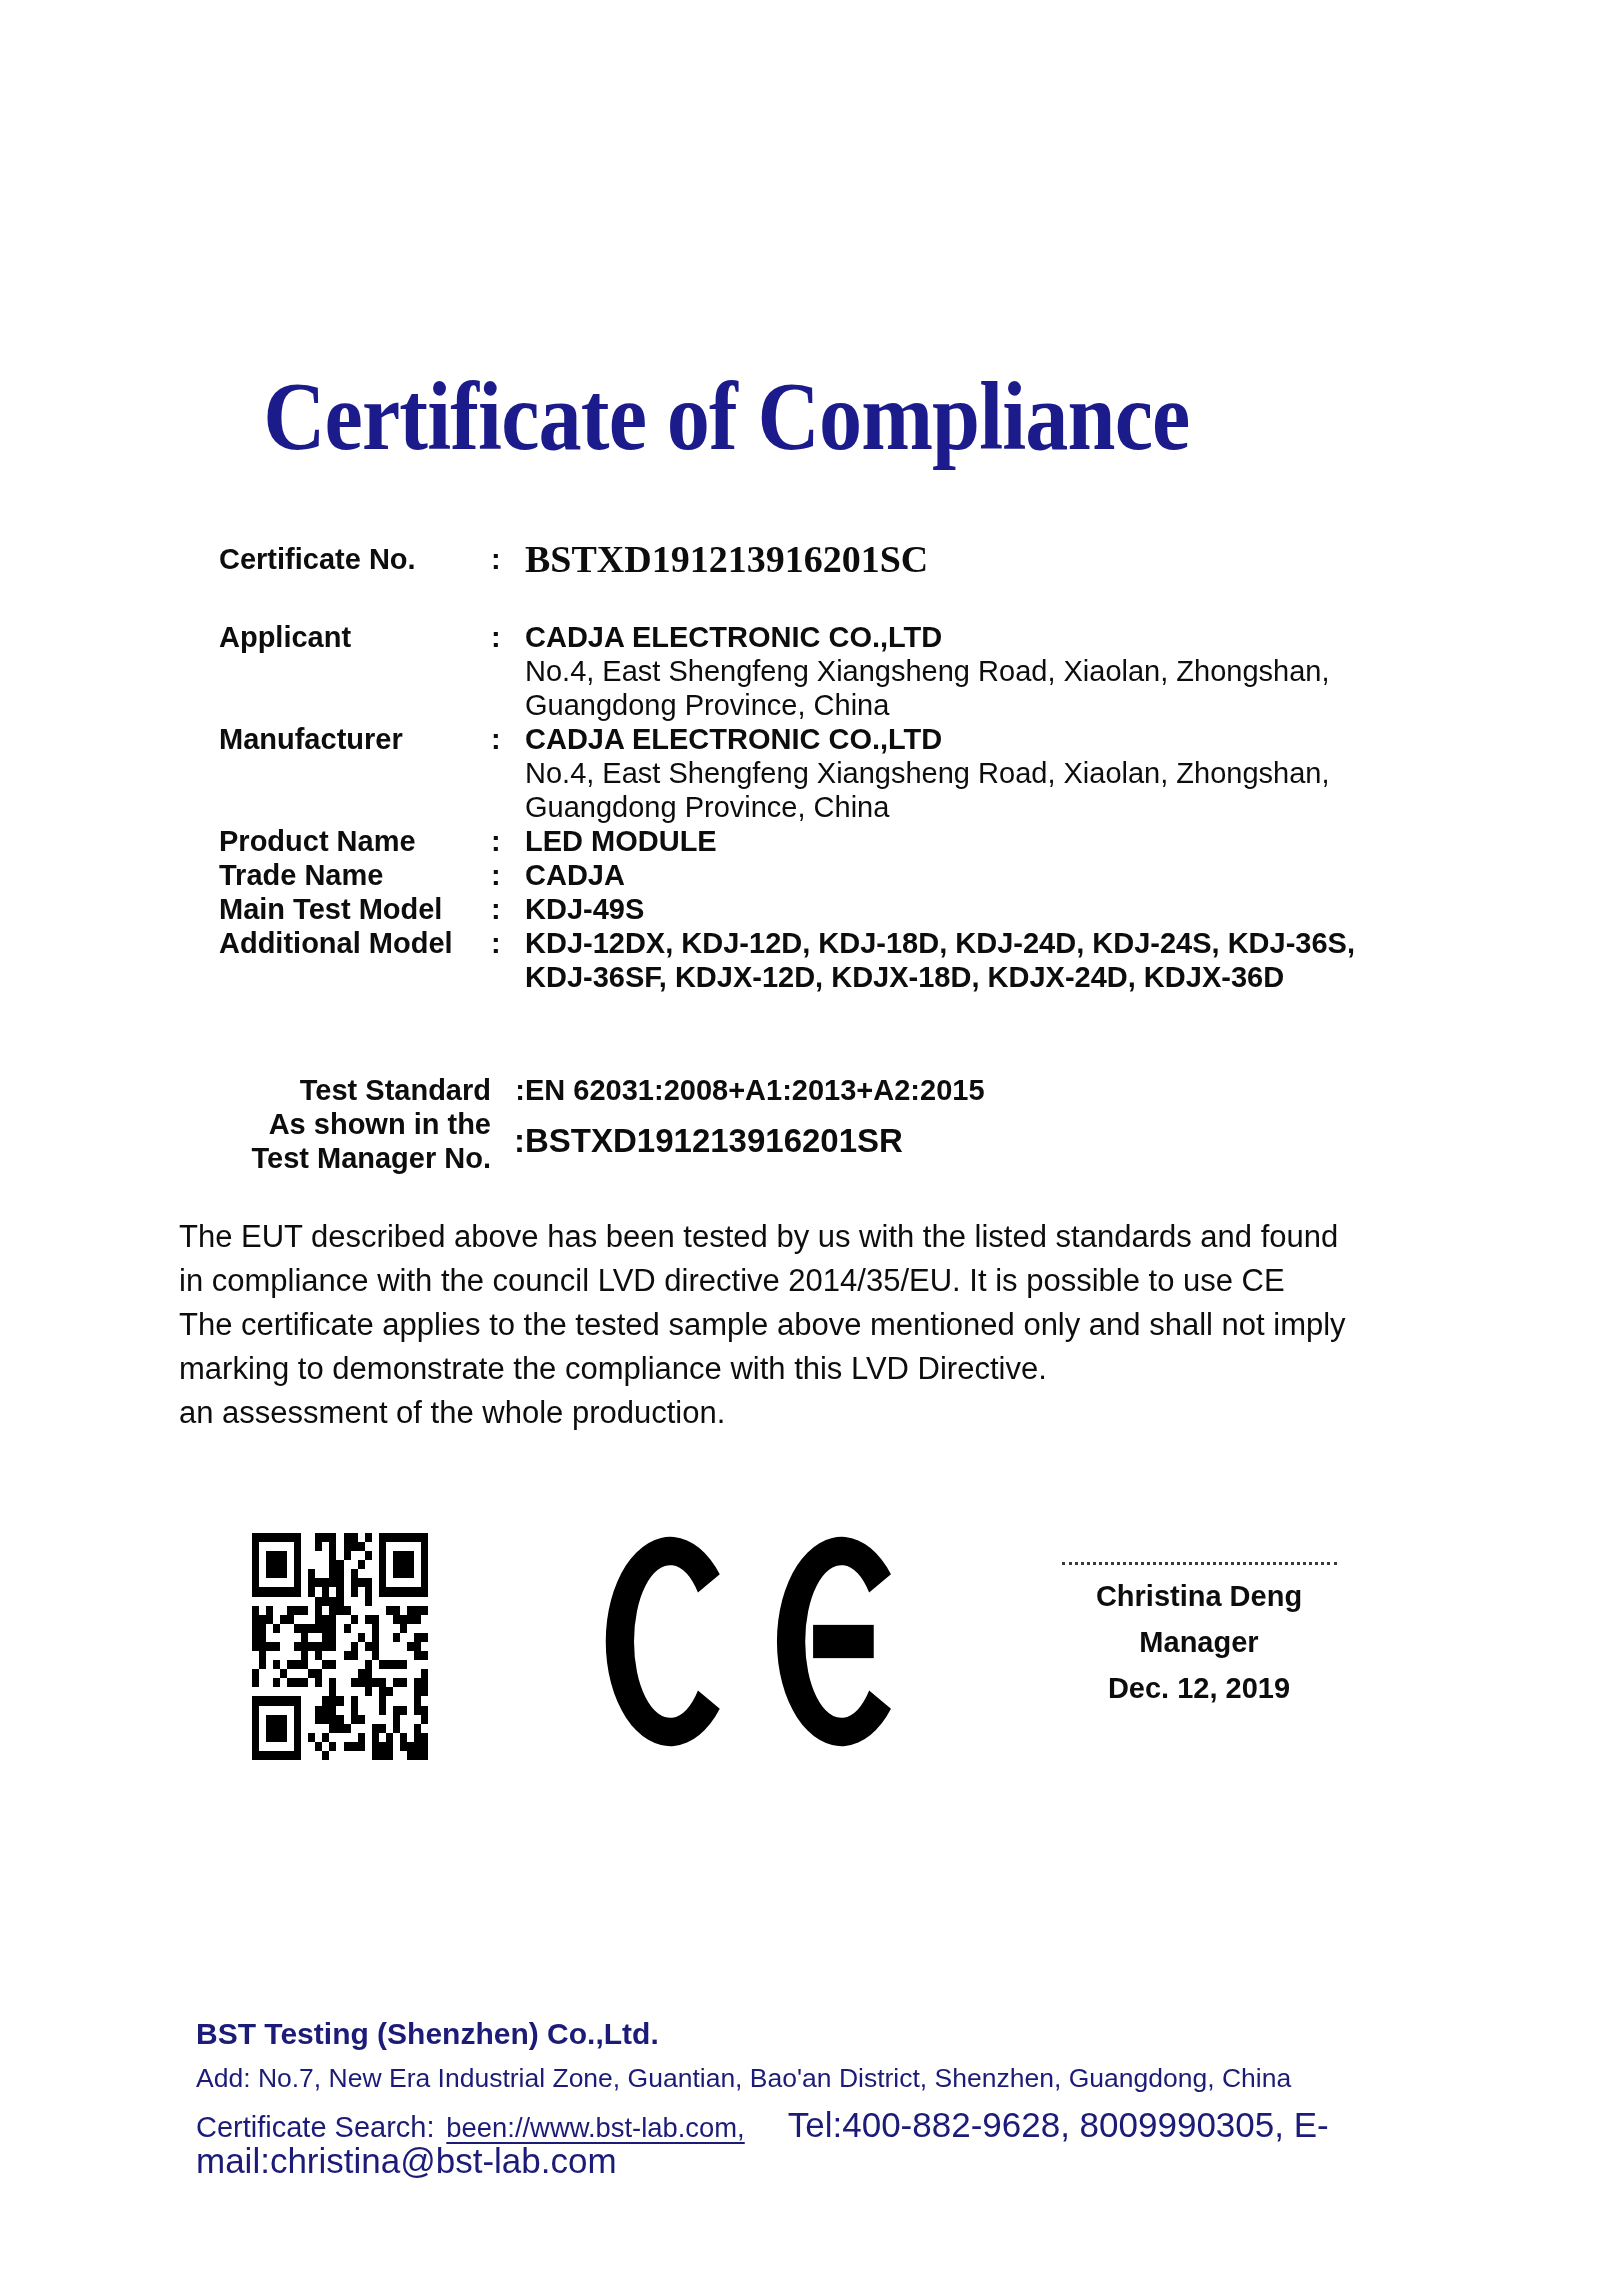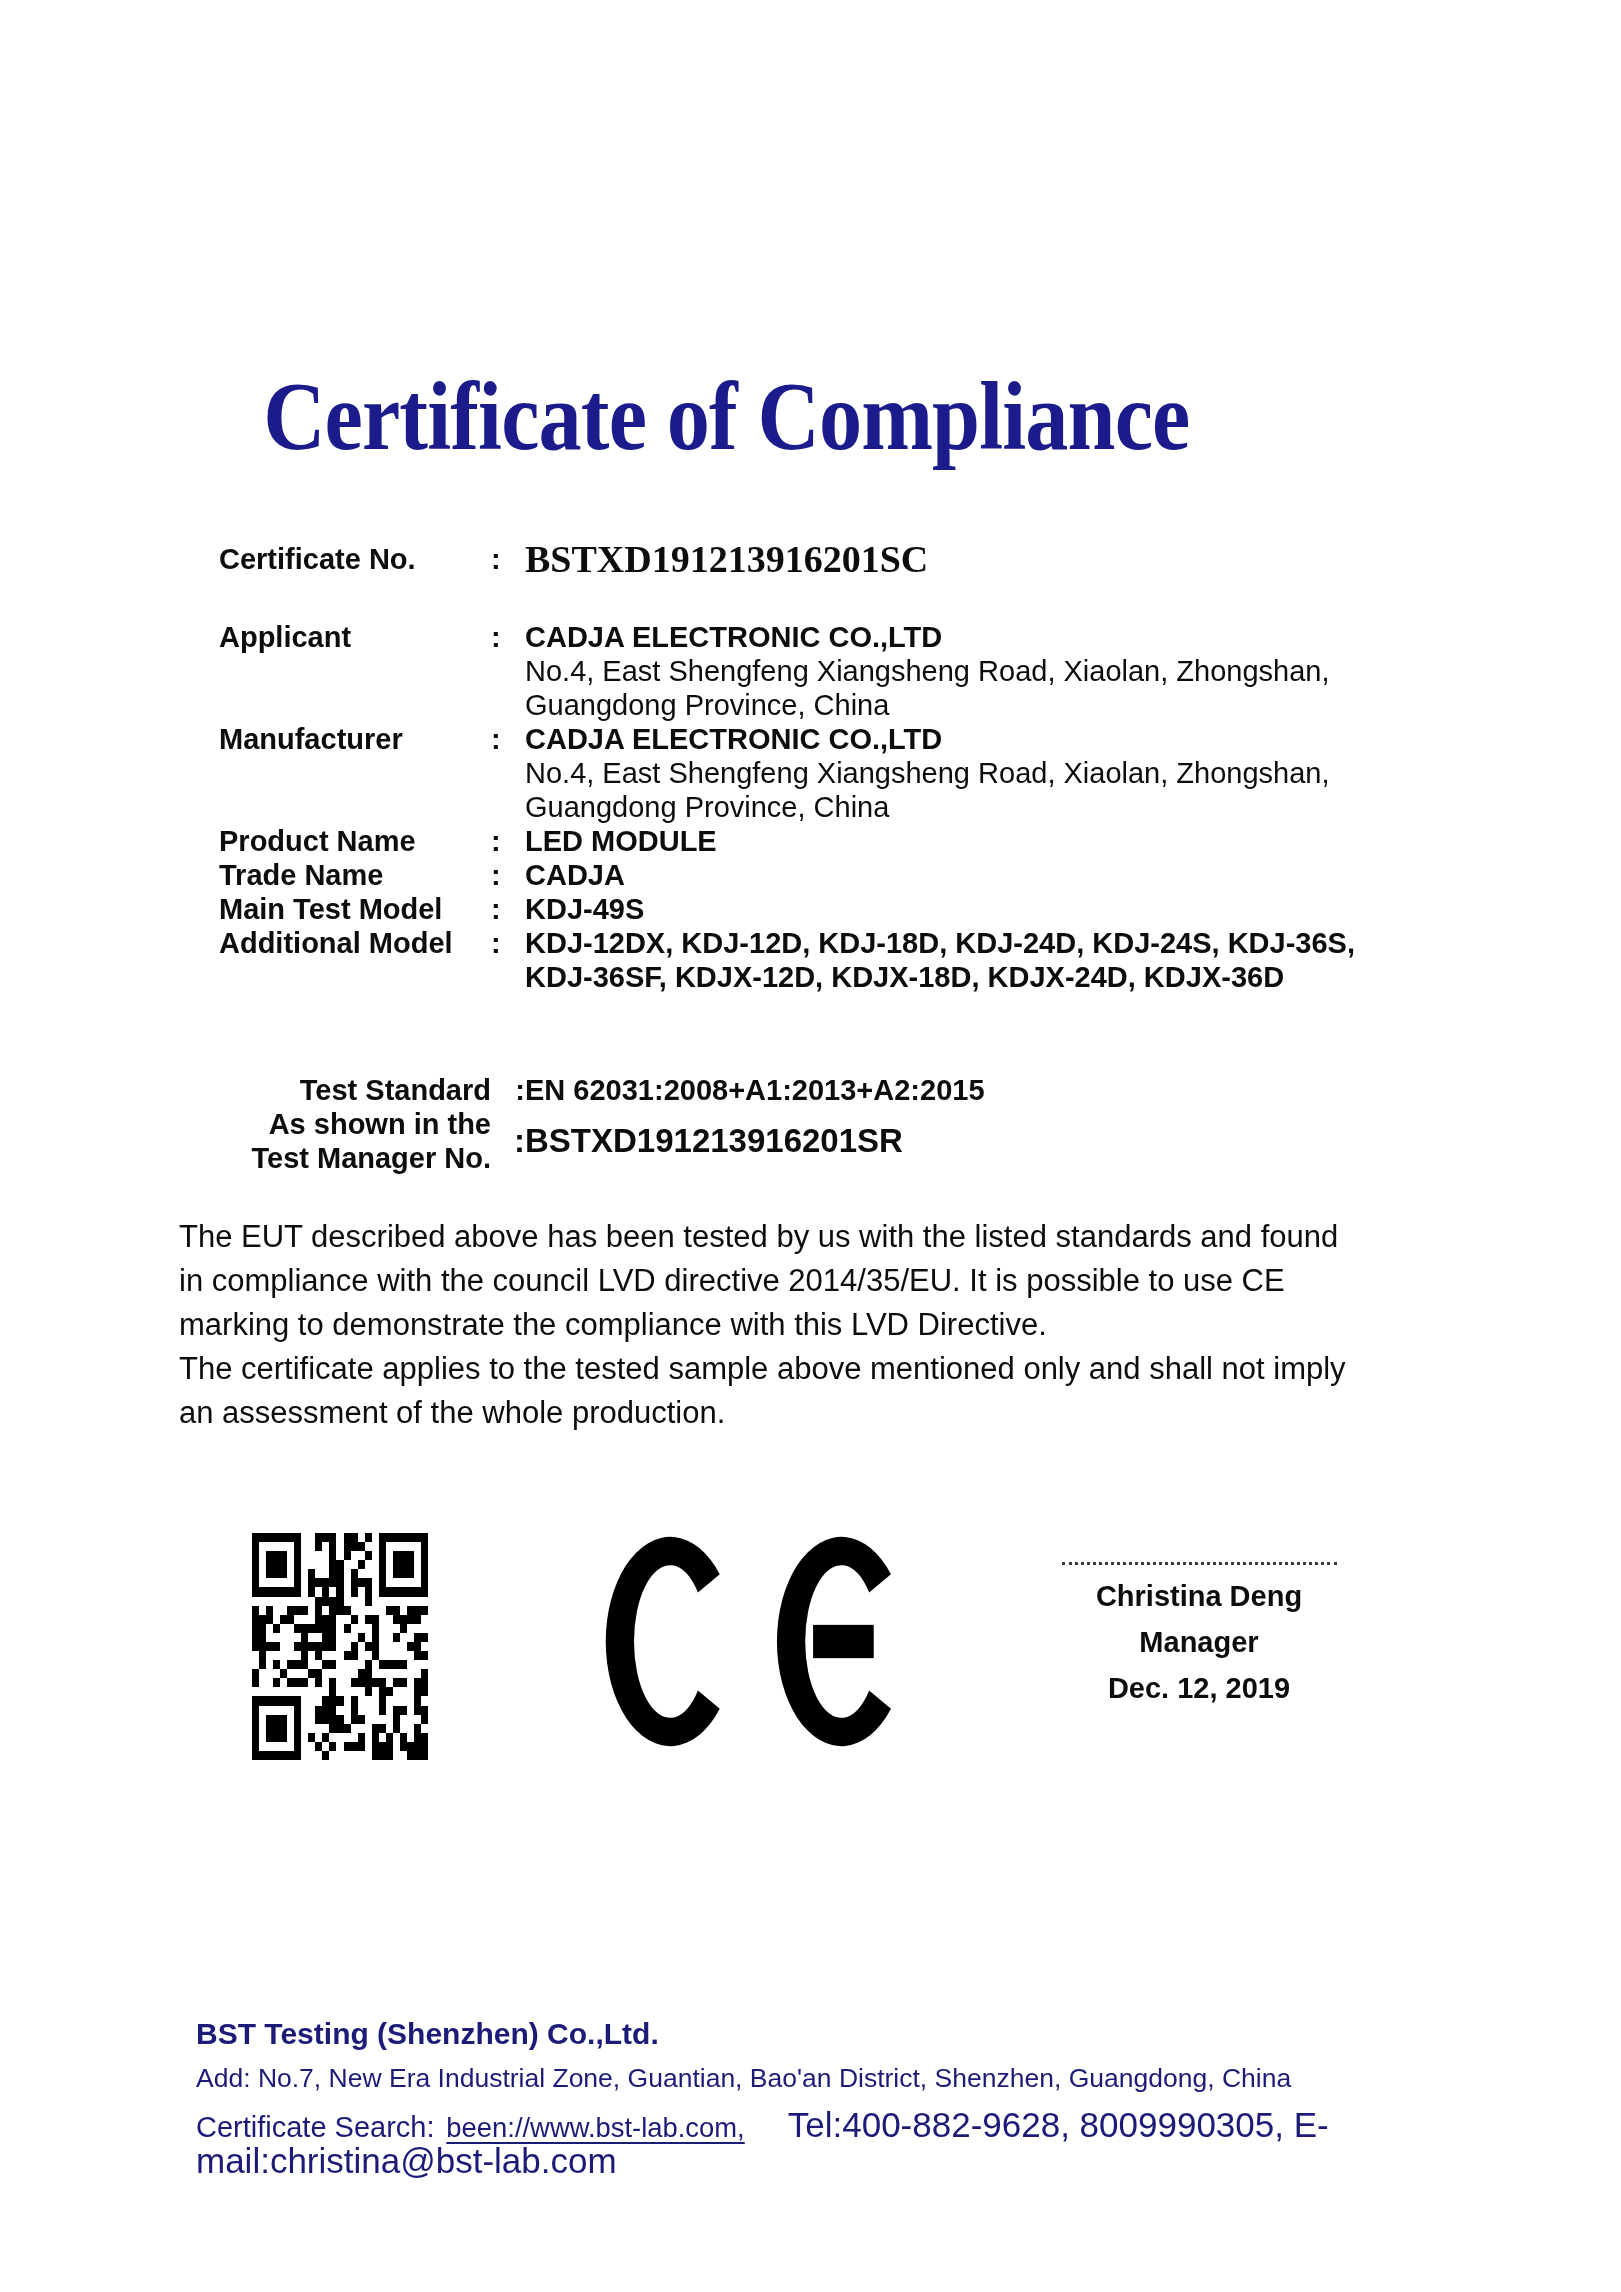--- a/index.html
+++ b/index.html
@@ -155,22 +155,22 @@
       <div class="tv tv-report">
         <span class="col">:</span>
         <span>BSTXD191213916201SR</span>
       </div>
     </div>
   </div>
 
   <div class="body-text">
     <div>The EUT described above has been tested by us with the listed standards and found</div>
     <div>in compliance with the council LVD directive 2014/35/EU. It is possible to use CE</div>
+    <div>The certificate applies to the tested sample above mentioned only and shall not imply</div>
     <div>marking to demonstrate the compliance with this LVD Directive.</div>
-    <div>The certificate applies to the tested sample above mentioned only and shall not imply</div>
     <div>an assessment of the whole production.</div>
   </div>
 
   <svg id="qr-svg" class="qr" viewBox="0 0 25 25" preserveAspectRatio="none" shape-rendering="crispEdges">
       <path d="M0,0h7v7h-7z M1,1h5v5h-5z M2,2h3v3h-3z M18,0h7v7h-7z M19,1h5v5h-5z M20,2h3v3h-3z M0,18h7v7h-7z M1,19h5v5h-5z M2,20h3v3h-3z M6,8h1v1h-1z M8,6h1v1h-1z M6,10h1v1h-1z M10,6h1v1h-1z M6,12h1v1h-1z M12,6h1v1h-1z M6,14h1v1h-1z M14,6h1v1h-1z M6,16h1v1h-1z M16,6h1v1h-1z M9,0h1v1h-1z M10,0h1v1h-1z M11,0h1v1h-1z M13,0h1v1h-1z M14,0h1v1h-1z M16,0h1v1h-1z M9,1h1v1h-1z M11,1h1v1h-1z M13,1h1v1h-1z M14,1h1v1h-1z M15,1h1v1h-1z M11,2h1v1h-1z M13,2h1v1h-1z M16,2h1v1h-1z M11,3h1v1h-1z M12,3h1v1h-1z M15,3h1v1h-1z M8,4h1v1h-1z M11,4h1v1h-1z M12,4h1v1h-1z M14,4h1v1h-1z M8,5h1v1h-1z M9,5h1v1h-1z M10,5h1v1h-1z M11,5h1v1h-1z M12,5h1v1h-1z M14,5h1v1h-1z M15,5h1v1h-1z M16,5h1v1h-1z M9,7h1v1h-1z M10,7h1v1h-1z M11,7h1v1h-1z M12,7h1v1h-1z M16,7h1v1h-1z M0,8h1v1h-1z M2,8h1v1h-1z M5,8h1v1h-1z M7,8h1v1h-1z M9,8h1v1h-1z M11,8h1v1h-1z M12,8h1v1h-1z M13,8h1v1h-1z M19,8h1v1h-1z M20,8h1v1h-1z M22,8h1v1h-1z M23,8h1v1h-1z M24,8h1v1h-1z M0,9h1v1h-1z M1,9h1v1h-1z M2,9h1v1h-1z M4,9h1v1h-1z M5,9h1v1h-1z M9,9h1v1h-1z M10,9h1v1h-1z M11,9h1v1h-1z M14,9h1v1h-1z M16,9h1v1h-1z M17,9h1v1h-1z M20,9h1v1h-1z M21,9h1v1h-1z M22,9h1v1h-1z M23,9h1v1h-1z M0,10h1v1h-1z M1,10h1v1h-1z M3,10h1v1h-1z M7,10h1v1h-1z M8,10h1v1h-1z M9,10h1v1h-1z M10,10h1v1h-1z M11,10h1v1h-1z M13,10h1v1h-1z M17,10h1v1h-1z M21,10h1v1h-1z M0,11h1v1h-1z M1,11h1v1h-1z M7,11h1v1h-1z M10,11h1v1h-1z M11,11h1v1h-1z M15,11h1v1h-1z M17,11h1v1h-1z M20,11h1v1h-1z M23,11h1v1h-1z M24,11h1v1h-1z M0,12h1v1h-1z M1,12h1v1h-1z M2,12h1v1h-1z M3,12h1v1h-1z M7,12h1v1h-1z M8,12h1v1h-1z M9,12h1v1h-1z M10,12h1v1h-1z M11,12h1v1h-1z M14,12h1v1h-1z M16,12h1v1h-1z M17,12h1v1h-1z M22,12h1v1h-1z M23,12h1v1h-1z M1,13h1v1h-1z M7,13h1v1h-1z M9,13h1v1h-1z M13,13h1v1h-1z M14,13h1v1h-1z M17,13h1v1h-1z M23,13h1v1h-1z M24,13h1v1h-1z M1,14h1v1h-1z M3,14h1v1h-1z M5,14h1v1h-1z M7,14h1v1h-1z M10,14h1v1h-1z M11,14h1v1h-1z M16,14h1v1h-1z M18,14h1v1h-1z M19,14h1v1h-1z M20,14h1v1h-1z M21,14h1v1h-1z M0,15h1v1h-1z M4,15h1v1h-1z M8,15h1v1h-1z M9,15h1v1h-1z M15,15h1v1h-1z M16,15h1v1h-1z M24,15h1v1h-1z M0,16h1v1h-1z M3,16h1v1h-1z M5,16h1v1h-1z M7,16h1v1h-1z M9,16h1v1h-1z M11,16h1v1h-1z M14,16h1v1h-1z M15,16h1v1h-1z M16,16h1v1h-1z M17,16h1v1h-1z M18,16h1v1h-1z M20,16h1v1h-1z M21,16h1v1h-1z M23,16h1v1h-1z M24,16h1v1h-1z M11,17h1v1h-1z M16,17h1v1h-1z M18,17h1v1h-1z M19,17h1v1h-1z M23,17h1v1h-1z M24,17h1v1h-1z M10,18h1v1h-1z M11,18h1v1h-1z M12,18h1v1h-1z M14,18h1v1h-1z M18,18h1v1h-1z M23,18h1v1h-1z M9,19h1v1h-1z M10,19h1v1h-1z M11,19h1v1h-1z M14,19h1v1h-1z M18,19h1v1h-1z M20,19h1v1h-1z M21,19h1v1h-1z M23,19h1v1h-1z M24,19h1v1h-1z M9,20h1v1h-1z M10,20h1v1h-1z M11,20h1v1h-1z M12,20h1v1h-1z M14,20h1v1h-1z M15,20h1v1h-1z M20,20h1v1h-1z M24,20h1v1h-1z M11,21h1v1h-1z M12,21h1v1h-1z M13,21h1v1h-1z M17,21h1v1h-1z M18,21h1v1h-1z M20,21h1v1h-1z M23,21h1v1h-1z M8,22h1v1h-1z M10,22h1v1h-1z M15,22h1v1h-1z M17,22h1v1h-1z M19,22h1v1h-1z M21,22h1v1h-1z M23,22h1v1h-1z M24,22h1v1h-1z M9,23h1v1h-1z M11,23h1v1h-1z M13,23h1v1h-1z M14,23h1v1h-1z M15,23h1v1h-1z M17,23h1v1h-1z M18,23h1v1h-1z M19,23h1v1h-1z M21,23h1v1h-1z M22,23h1v1h-1z M23,23h1v1h-1z M24,23h1v1h-1z M10,24h1v1h-1z M17,24h1v1h-1z M18,24h1v1h-1z M19,24h1v1h-1z M22,24h1v1h-1z M23,24h1v1h-1z M24,24h1v1h-1z " fill="#000" fill-rule="evenodd"></path>
     </svg>
 
   <svg class="ce" viewBox="0 0 330 230">
     <path fill="#000" d="M 134.6 46.2 A 66 107 0 1 0 134.6 183.8 L 112.3 165.1 A 37 78 0 1 1 112.3 64.9 Z"></path>
     <path fill="#000" d="M 309.6 46.2 A 66 107 0 1 0 309.6 183.8 L 287.3 165.1 A 37 78 0 1 1 287.3 64.9 Z"></path>

